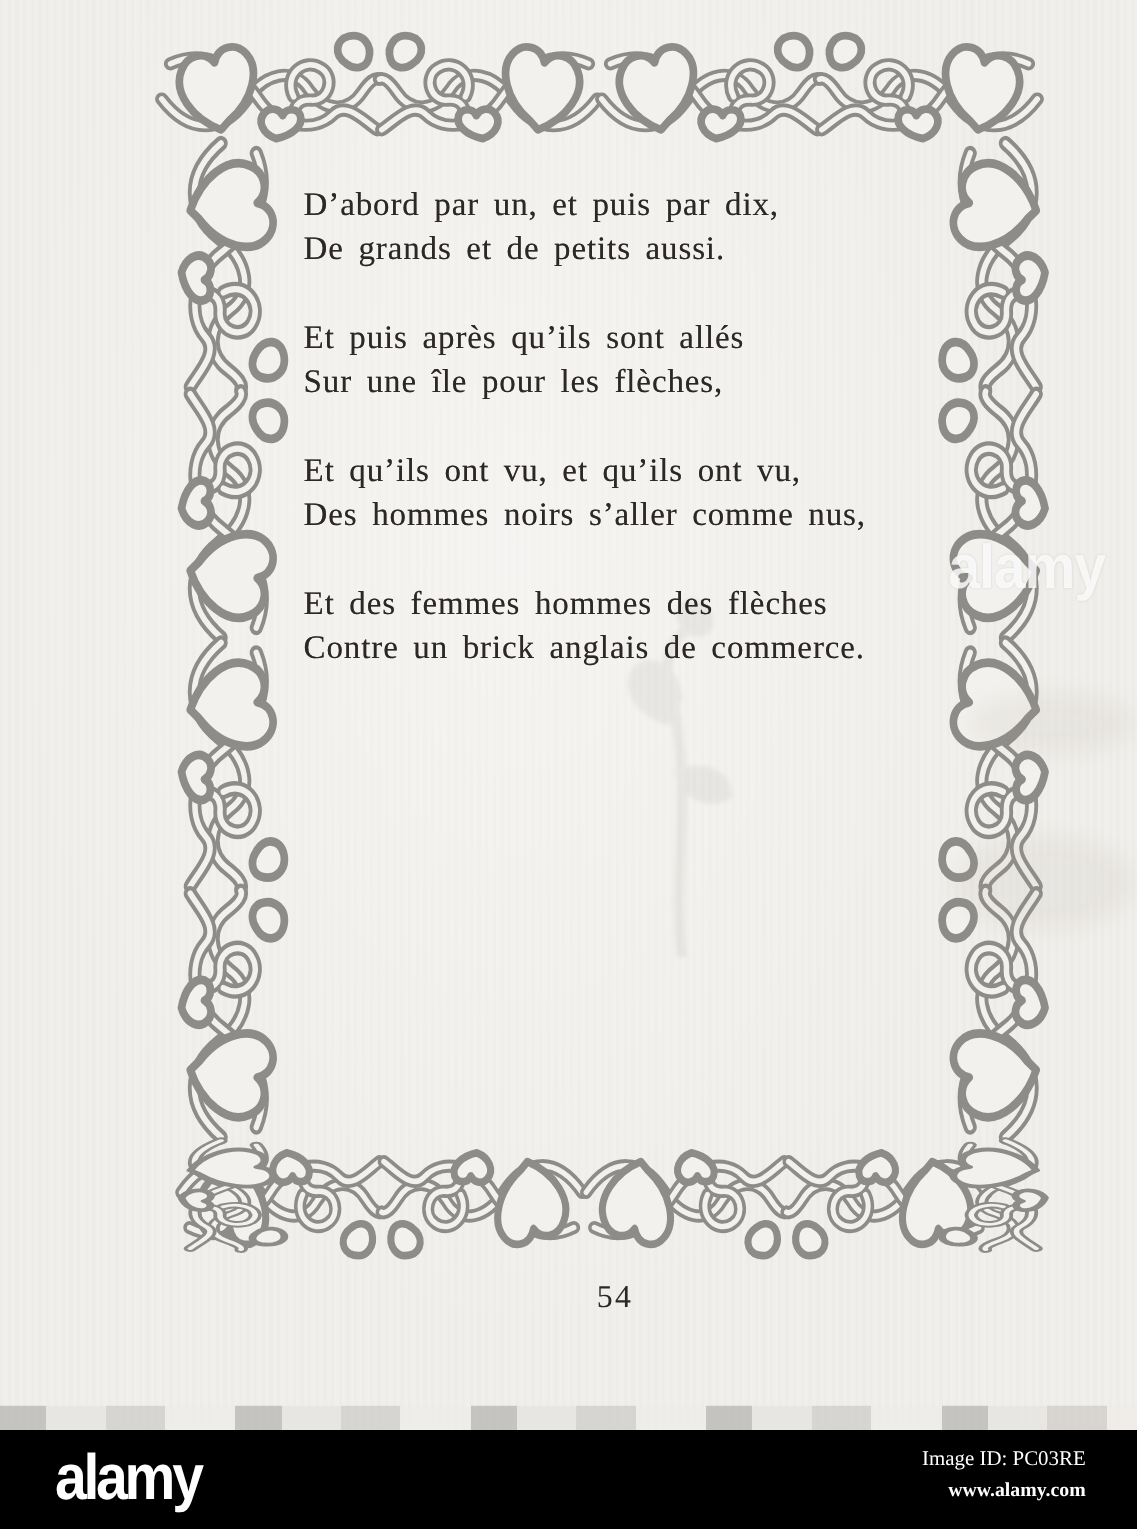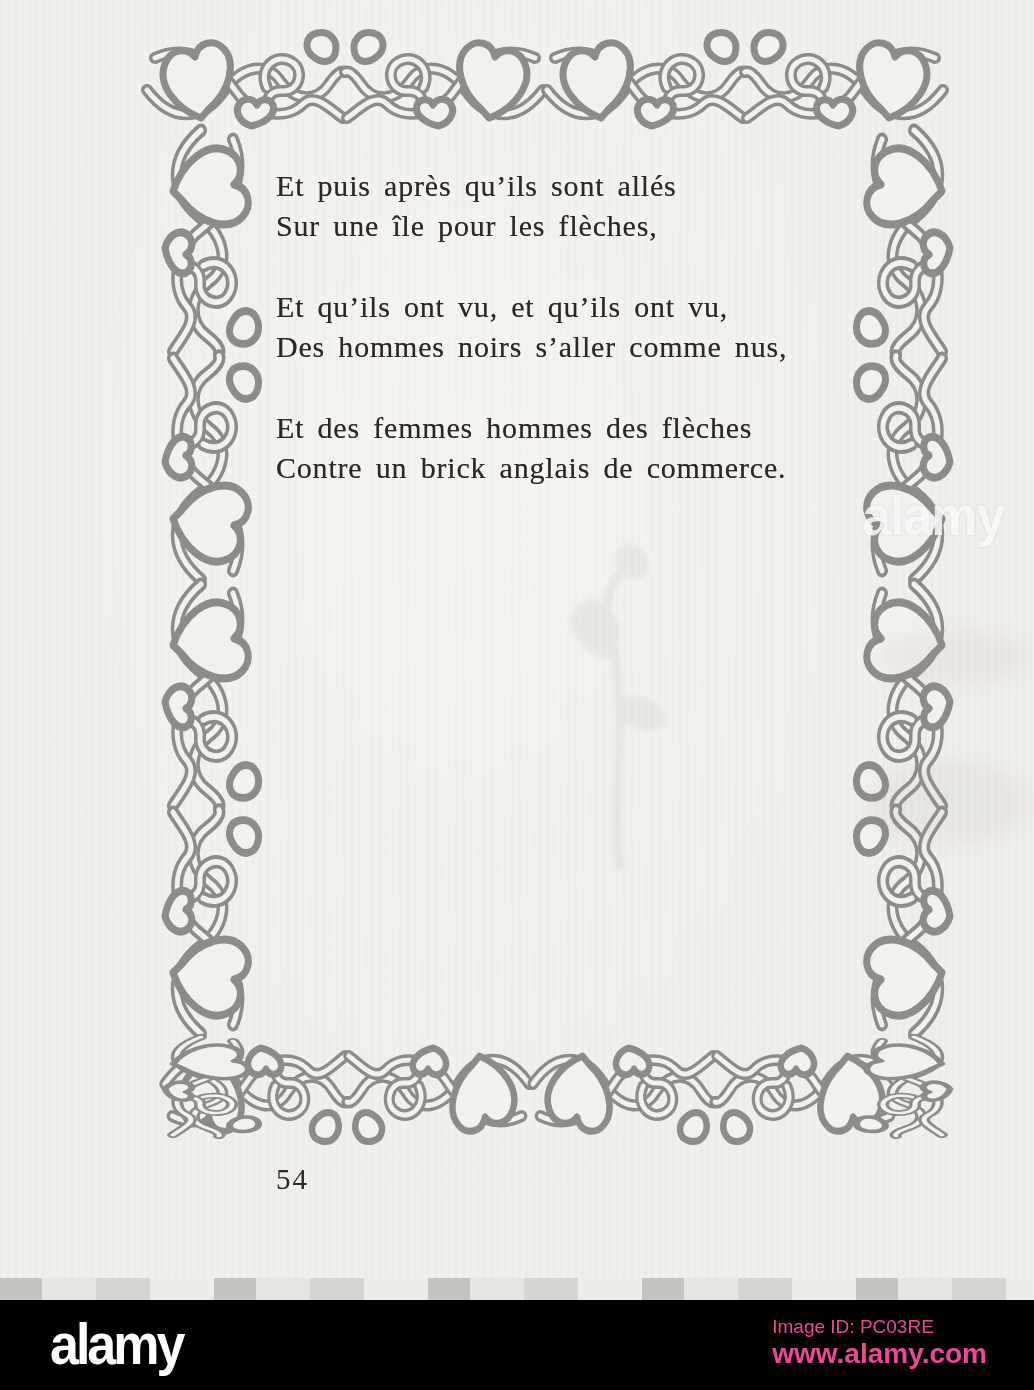--- a/index.html
+++ b/index.html
@@ -14,45 +14,45 @@
   svg.border{position:absolute;left:0;top:0;}
   .o{stroke:#8e8c89;stroke-width:12;fill:none;stroke-linecap:round;stroke-linejoin:round}
   .i{stroke:#f3f1ed;stroke-width:5;fill:none;stroke-linecap:round;stroke-linejoin:round}
   .lf{fill:#f3f1ed;stroke:#8e8c89;stroke-width:7;stroke-linejoin:round}
 
   .poem{position:absolute;left:276px;top:166px;color:#2b2826;
     font-size:30px;line-height:40px;letter-spacing:.8px;word-spacing:5px;
     text-shadow:0 0 .5px rgba(43,38,34,.6);}
   .stanza{margin:0 0 41px 0;}
 
-  .pagenum{position:absolute;left:276px;top:1163px;width:566px;
+  .pagenum{position:absolute;left:276px;top:1163px;width:566px;text-align:center;
     color:#2b2826;font-size:29px;letter-spacing:2px;}
 
   .ghost{position:absolute;left:480px;top:540px;opacity:.09;filter:blur(2px);}
   .ghost-blob{position:absolute;background:#a09a90;border-radius:50%;
     filter:blur(9px);opacity:.10;}
 
   .wm-mid{position:absolute;left:862px;top:486px;
     font-family:"Liberation Sans", sans-serif;font-weight:700;font-size:52px;
     color:rgba(255,255,255,.82);letter-spacing:-1px;transform:scaleY(1.08);
     text-shadow:0 0 2px rgba(120,120,120,.25);}
 
   .scan-strip{position:absolute;left:0;top:1278px;width:1034px;height:22px;
     background:repeating-linear-gradient(90deg,
       #b8b6b2 0 42px,#e6e4e0 42px 96px,#cfcdc9 96px 150px,#efede9 150px 214px);
     opacity:.75;filter:blur(.6px);}
 
   .bar{position:absolute;left:0;top:1300px;width:1034px;height:90px;background:#000;}
   .logo{position:absolute;left:50px;top:10px;color:#fff;
     font-family:"Liberation Sans", sans-serif;font-weight:700;font-size:52px;
     letter-spacing:-3px;transform:scaleY(1.12);transform-origin:top left;}
-  .meta{position:absolute;right:47px;top:14px;text-align:left;color:#ec4899;
-    font-family:Liberation Sans, sans-serif;}
+  .meta{position:absolute;right:47px;top:14px;text-align:right;color:#ffffff;
+    font-family:Liberation Serif, serif;}
   .meta .id{font-size:19px;font-weight:400;line-height:26px;}
-  .meta .url{font-size:28px;font-weight:700;line-height:28px;}
+  .meta .url{font-size:18px;font-weight:700;line-height:28px;}
 </style>
 </head>
 <body>
 
 <div class="page">
 
   <svg class="border" width="1034" height="1300" viewBox="0 0 1034 1300" aria-hidden="true">
     <defs>
       <g id="m">
         <path class="o" d="M2,62 C28,96 58,92 78,64 C96,38 122,32 136,54 C150,74 172,74 184,56 C191,46 196,42 200,44"></path>
@@ -96,20 +96,24 @@
     <path d="M140,330 C130,250 152,180 128,80 C124,58 132,40 142,34" stroke="#6e6a60" stroke-width="9" fill="none"></path>
     <path d="M128,120 C96,110 82,84 96,66 C112,50 140,66 140,96 Z" fill="#7a766c"></path>
     <path d="M132,160 C164,150 184,160 186,184 C168,198 140,190 132,160 Z" fill="#7a766c"></path>
     <path d="M142,34 C120,10 150,-6 164,12 C178,30 160,48 142,34 Z" fill="#7a766c"></path>
   </svg>
   <div class="ghost-blob" style="left:880px;top:630px;width:150px;height:55px;"></div>
   <div class="ghost-blob" style="left:865px;top:760px;width:165px;height:85px;"></div>
 
   <div class="poem">
     <div class="stanza">
+      <div>D’abord par un, et puis par dix,</div>
+      <div>De grands et de petits aussi.</div>
+    </div>
+    <div class="stanza">
       <div>Et puis après qu’ils sont allés</div>
       <div>Sur une île pour les flèches,</div>
     </div>
     <div class="stanza">
       <div>Et qu’ils ont vu, et qu’ils ont vu,</div>
       <div>Des hommes noirs s’aller comme nus,</div>
     </div>
     <div class="stanza">
       <div>Et des femmes hommes des flèches</div>
       <div>Contre un brick anglais de commerce.</div>

